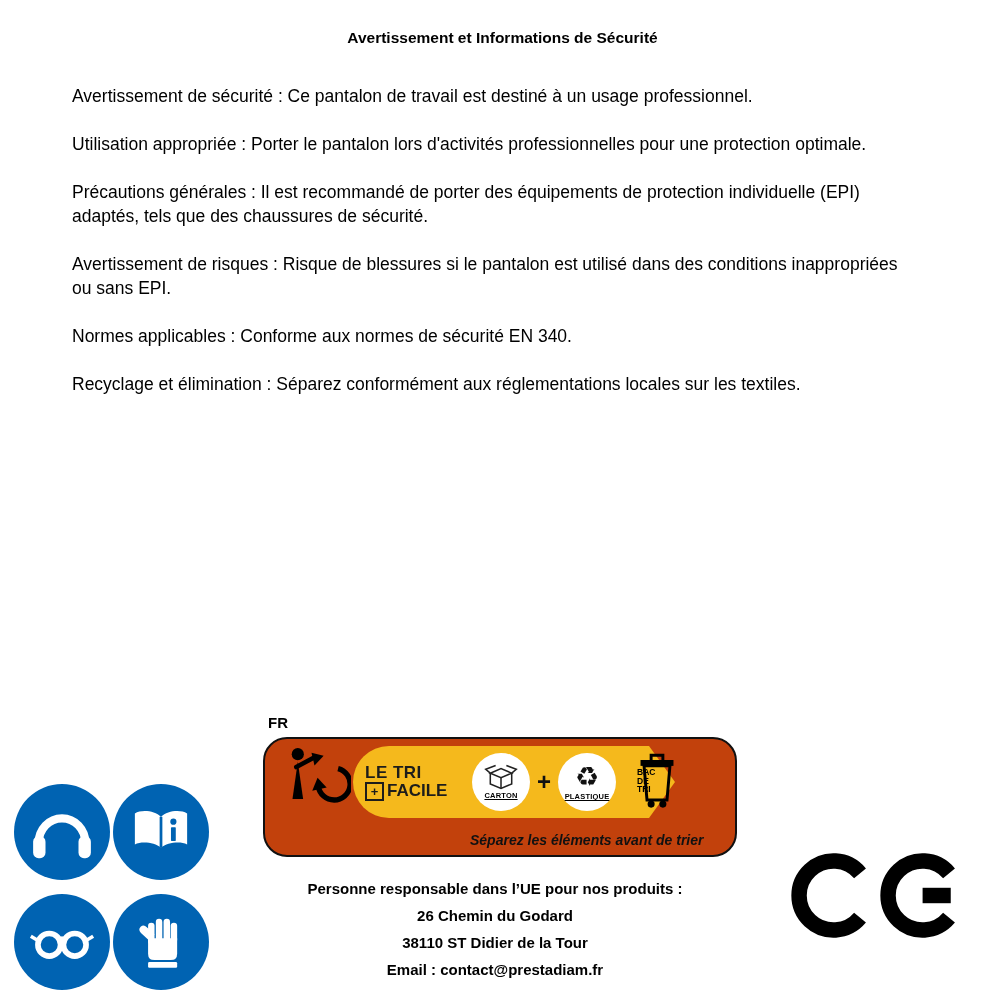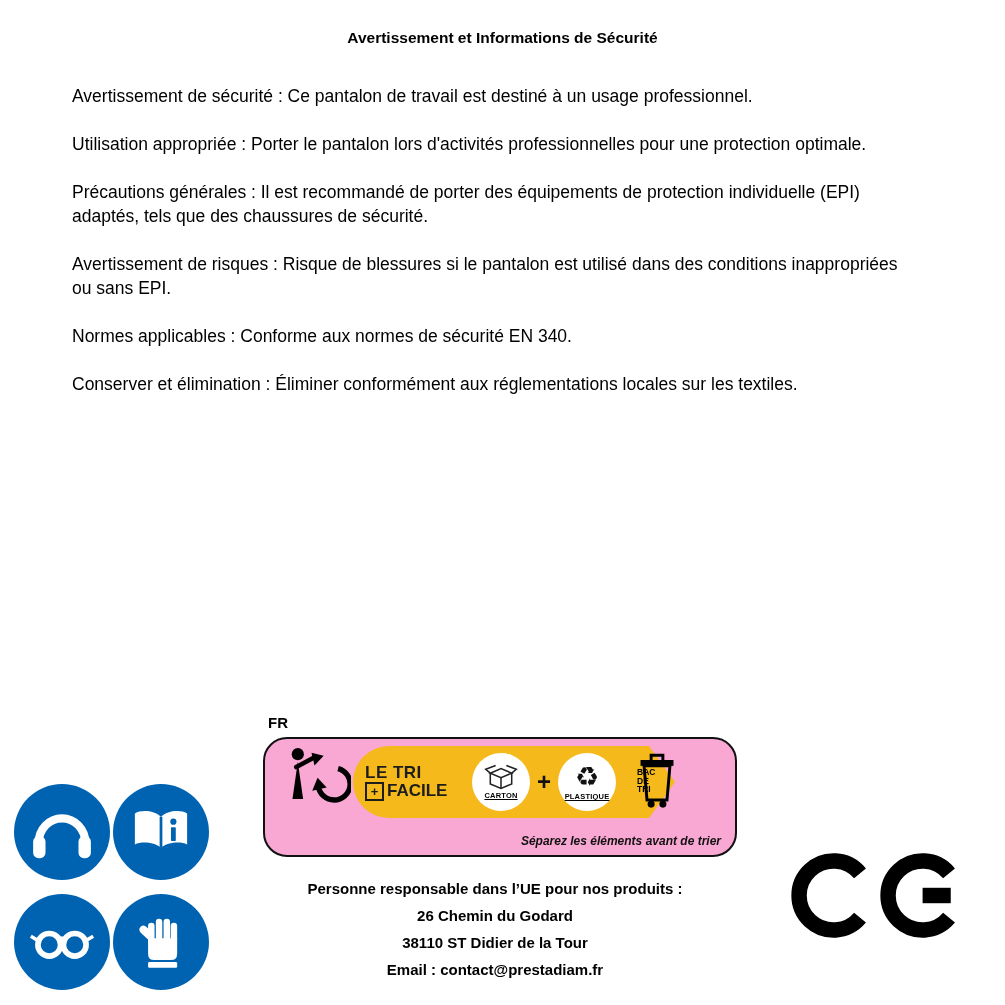--- a/index.html
+++ b/index.html
@@ -27,21 +27,21 @@
   }
   .picto {
     width:96px; height:96px; border-radius:50%;
     background:#0063B2; display:flex; align-items:center; justify-content:center;
   }
 
   
   .fr-label { position:absolute; left:268px; top:714px; font-size:15px; font-weight:bold; }
   .tri-box {
     position:absolute; left:263px; top:737px; width:474px; height:120px;
-    border:2.5px solid #111; border-radius:24px; background:#f9a8d4; box-sizing:border-box;
+    border:2.5px solid #111; border-radius:24px; background:#c2410c; box-sizing:border-box;
   }
   .triman { position:absolute; left:10px; top:6px; }
   .band {
     position:absolute; left:88px; top:7px; width:296px; height:72px;
     background:#F5B91C; border-radius:36px 0 0 36px;
     display:flex; align-items:center; padding-left:12px; gap:7px; box-sizing:border-box;
   }
   .band-arrow {
     position:absolute; left:384px; top:7px; width:0; height:0;
     border-top:36px solid transparent; border-bottom:36px solid transparent;
@@ -61,22 +61,22 @@
   }
   .chip-label { font-size:7.5px; font-weight:bold; letter-spacing:.2px; margin-top:1px;text-decoration:underline; }
   .plus-sep { font-size:24px; font-weight:bold; color:#111; }
   .recycle-glyph { font-size:27px; line-height:28px; color:#111; }
   .bin-wrap { position:absolute; left:372px; top:12px; width:40px; height:58px; }
   .bin-text {
     position:absolute; left:0; top:17px; width:100%; text-align:left;
     font-size:8.5px; line-height:8.5px; font-weight:bold; color:#000;
   }
   .separe {
-    position:absolute; left:205px; right:14px; bottom:7px; text-align:right;
-    font-style:italic; font-weight:bold; font-size:12px; color:#111;
+    position:absolute; left:205px; right:14px; bottom:7px; text-align:left;
+    font-style:italic; font-weight:bold; font-size:14px; color:#111;
   }
 
   
   .responsible {
     position:absolute; left:255px; top:872px; width:480px;
     text-align:center; font-size:15px; font-weight:bold; line-height:21px;
   }
   .responsible div { white-space:nowrap;margin-top:6px; }
 
   
@@ -86,21 +86,21 @@
 <body>
 
 <div class="title">Avertissement et Informations de Sécurité</div>
 
 <div class="content">
   <p>Avertissement de sécurité : Ce pantalon de travail est destiné à un usage professionnel.</p>
   <p>Utilisation appropriée : Porter le pantalon lors d'activités professionnelles pour une protection optimale.</p>
   <p>Précautions générales : Il est recommandé de porter des équipements de protection individuelle (EPI) adaptés, tels que des chaussures de sécurité.</p>
   <p>Avertissement de risques : Risque de blessures si le pantalon est utilisé dans des conditions inappropriées ou sans EPI.</p>
   <p>Normes applicables : Conforme aux normes de sécurité EN 340.</p>
-  <p>Conserver et élimination : Éliminer conformément aux réglementations locales sur les textiles.</p>
+  <p>Recyclage et élimination : Séparez conformément aux réglementations locales sur les textiles.</p>
 </div>
 
 <div class="picto-grid">
   <div class="picto">
     <svg width="66" height="66" viewBox="0 0 96 96" aria-hidden="true">
       <path d="M14 64 A34 36 0 0 1 82 64" stroke="#fff" stroke-width="12" fill="none"></path>
       <rect x="6" y="54" width="18" height="32" rx="8" fill="#fff"></rect>
       <rect x="72" y="54" width="18" height="32" rx="8" fill="#fff"></rect>
     </svg>
   </div>

